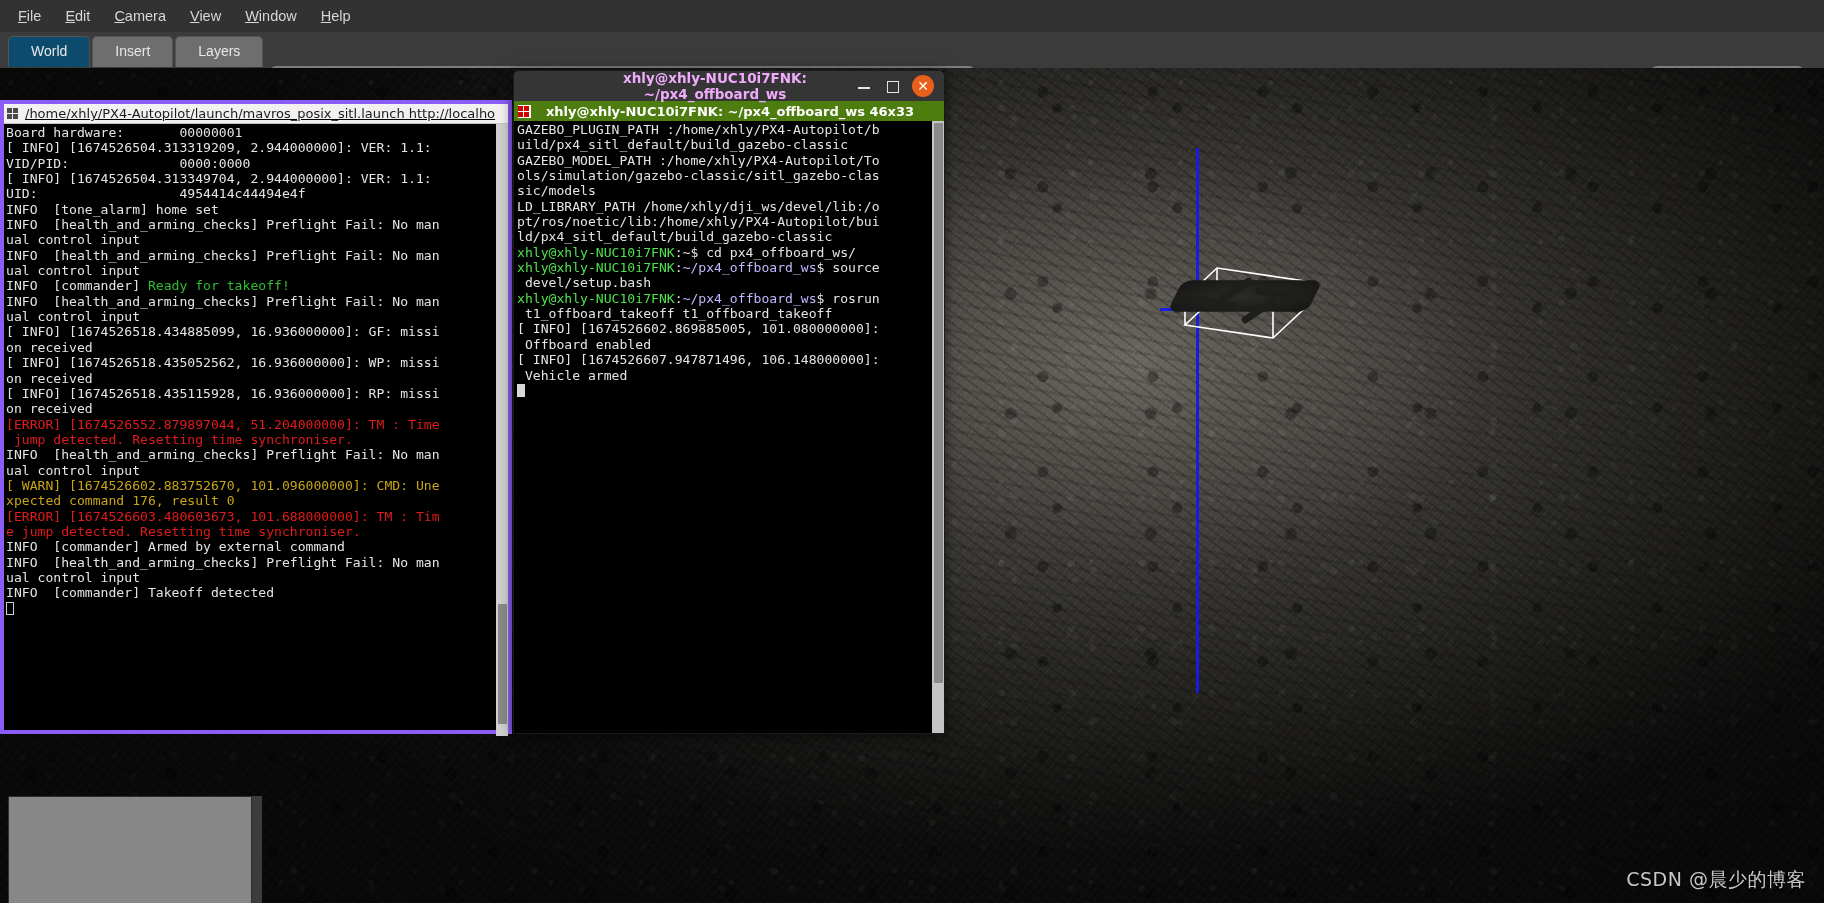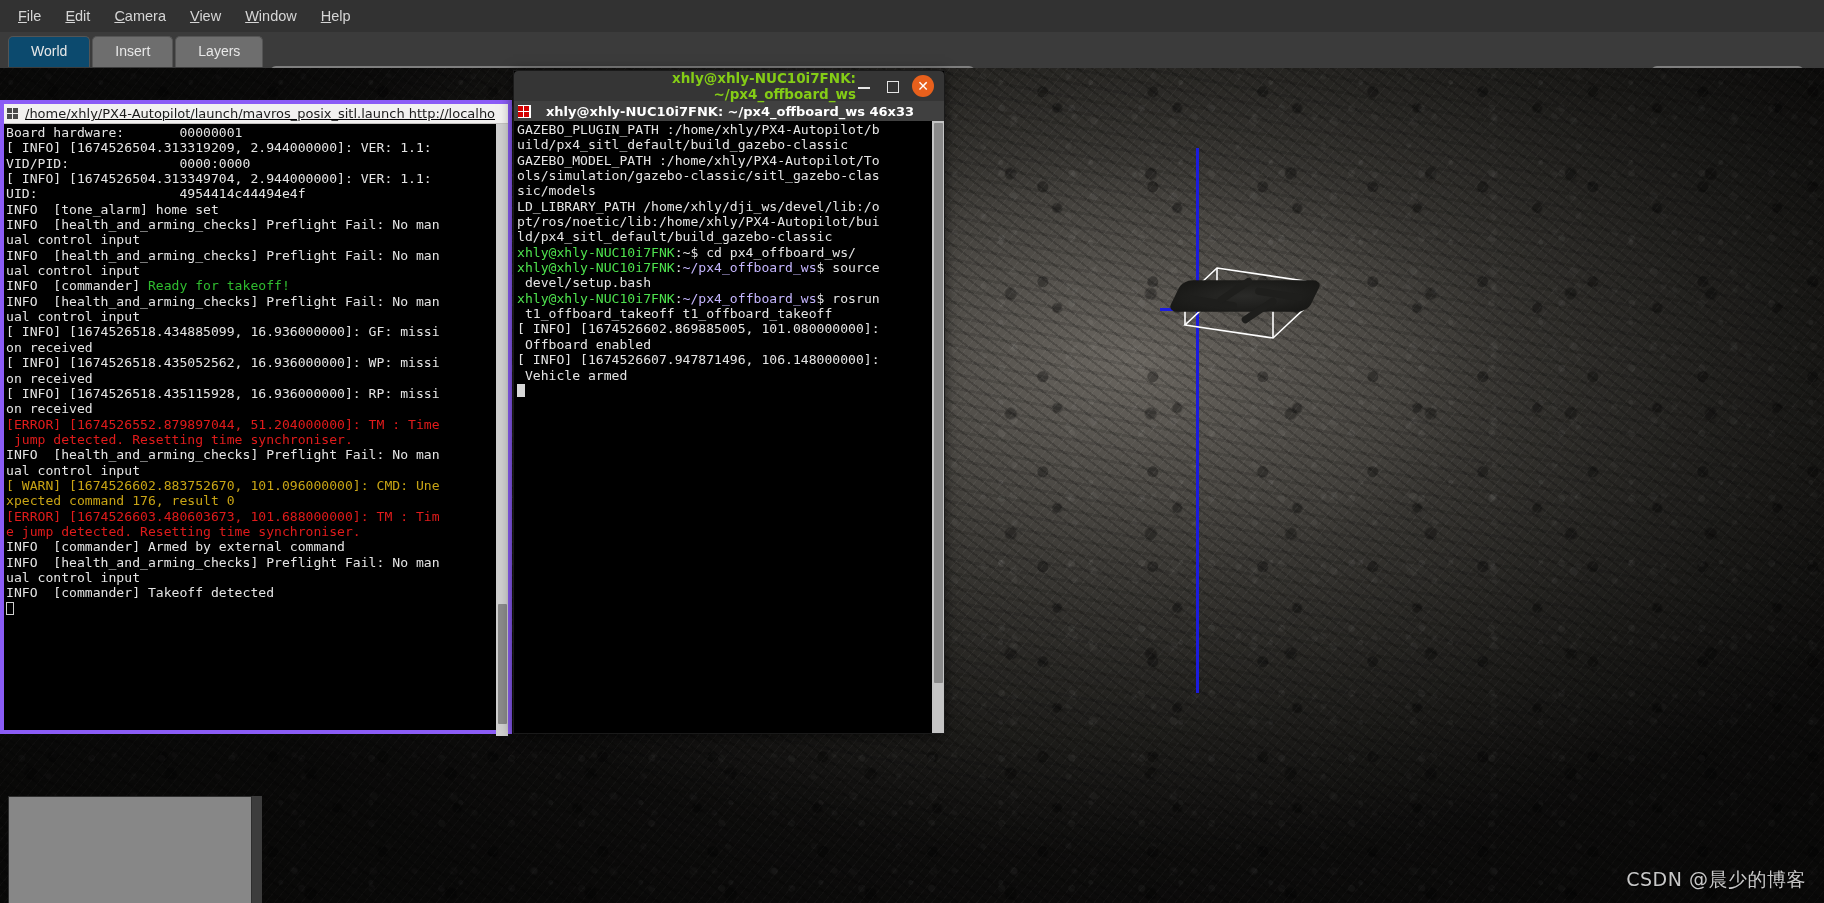--- a/index.html
+++ b/index.html
@@ -181,39 +181,39 @@
     box-shadow: 0 2px 12px rgba(0,0,0,.6);
   }
   .term2-titlebar {
     height: 30px; background: #353535;
     display: flex; align-items: center; justify-content: space-between;
     padding: 0 4px 0 10px;
     border-top-left-radius: 4px; border-top-right-radius: 4px;
   }
   .term2-title {
     font-family: "DejaVu Sans", sans-serif;
-    font-size: 13.5px; font-weight: bold; color: #84cc16;
-    flex: 1; text-align: right; padding-left: 50px;
+    font-size: 13.5px; font-weight: bold; color: #f0abfc;
+    flex: 1; text-align: center; padding-left: 50px;
   }
   .win-btns { display: flex; align-items: center; gap: 12px; padding-right: 6px; }
   .win-btn { width: 16px; height: 16px; position: relative; }
   .win-min::after {
     content:""; position:absolute; left:2px; top:9px; width:12px; height:1.6px; background:#e6e6e6;
   }
   .win-max::after {
     content:""; position:absolute; left:3px; top:3px; width:10px; height:10px;
     border:1.6px solid #e6e6e6;
   }
   .win-close {
     width: 22px; height: 22px; border-radius: 50%; background: #e8601c;
     display:flex; align-items:center; justify-content:center;
     color:#fff; font-size: 14px; font-family:"DejaVu Sans",sans-serif; line-height:1;
   }
   .term2-tabbar {
-    height: 20px; background: #404040;
+    height: 20px; background: #4d7c0f;
     display: flex; align-items: center;
   }
   .tab-ico-red i { background: #d30000; }
   .tab-ico-red { background: #fff; width: 13px; height: 13px; margin: 0 3px 0 4px; }
   .term2-tabtitle {
     flex: 1; text-align: center; color: #fff; font-weight: bold;
     font-family: "DejaVu Sans", sans-serif; font-size: 13px;
     padding-right: 18px;
   }
   .term2-body { position: relative; height: 612px; overflow: hidden; padding: 1px 0 0 3px; }

